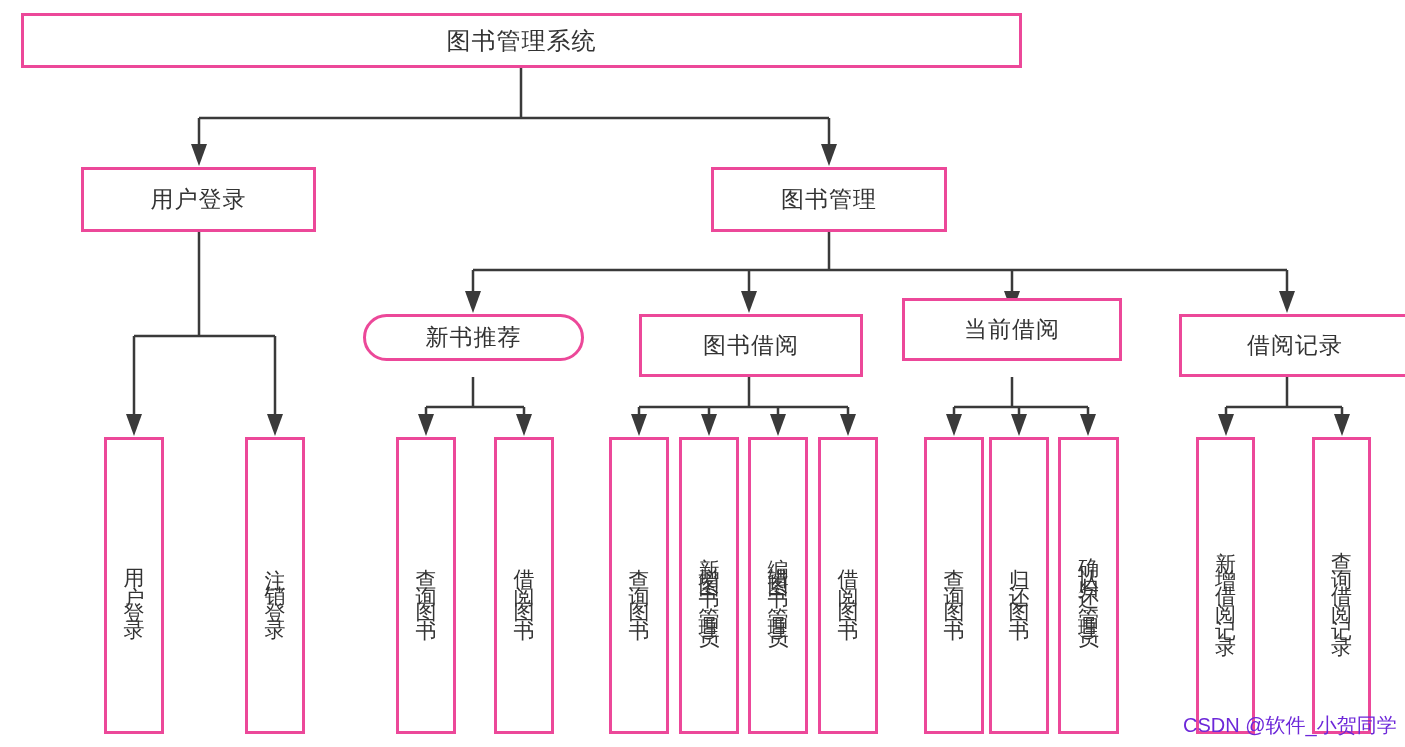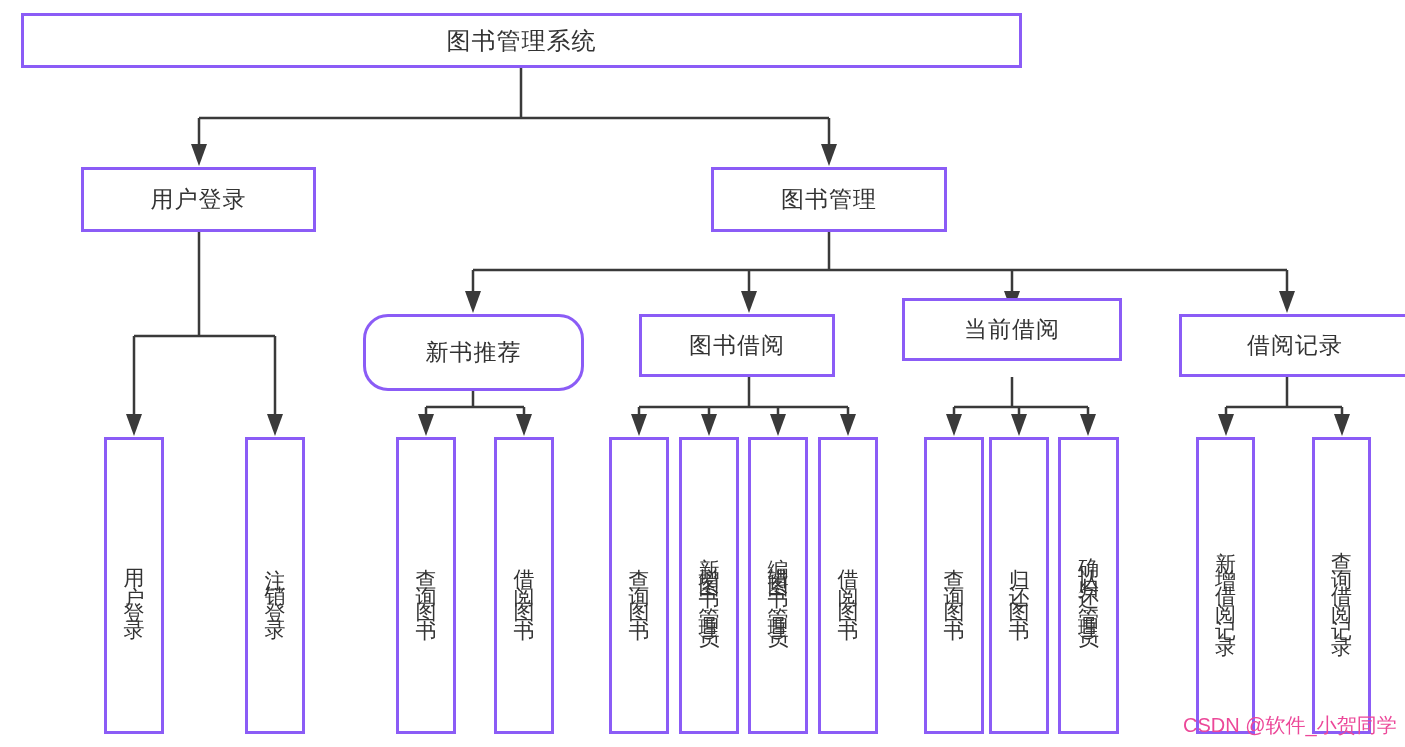--- a/index.html
+++ b/index.html
@@ -12,21 +12,21 @@
     overflow: hidden;
   }
   .connectors {
     position: absolute;
     left: 0; top: 0;
     width: 1405px; height: 747px;
   }
   .node {
     position: absolute;
     box-sizing: border-box;
-    border: 3px solid #8b5cf6;
+    border: 3px solid #ec4899;
     background: #ffffff;
     color: #333333;
     display: flex;
     align-items: center;
     justify-content: center;
   }
   .hnode {
     font-size: 23px;
     letter-spacing: 1px;
     white-space: nowrap;
@@ -40,21 +40,21 @@
     line-height: 54px;
     text-align: center;
   }
   .leaf.tight { letter-spacing: 10px; }
   .watermark {
     position: absolute;
     left: 1183px;
     top: 712px;
     width: 222px;
     font-size: 20px;
-    color: #ec4899;
+    color: #6d28d9;
     white-space: nowrap;
     z-index: 5;
   }
 </style>
 </head>
 <body>
 
 <div class="canvas">
 
   <svg class="connectors" viewBox="0 0 1405 747" xmlns="http://www.w3.org/2000/svg">
@@ -88,22 +88,22 @@
       <path d="M1218 414 L1234 414 L1226 436 Z"></path>
       <path d="M1334 414 L1350 414 L1342 436 Z"></path>
     </g>
   </svg>
 
   <div class="node hnode root-node" style="left:21px; top:13px; width:1001px; height:55px;">图书管理系统</div>
 
   <div class="node hnode" style="left:81px; top:167px; width:235px; height:65px;">用户登录</div>
   <div class="node hnode" style="left:711px; top:167px; width:236px; height:65px;">图书管理</div>
 
-  <div class="node hnode" style="left:363px; top:314px; width:221px; height:77px;border-radius:25px;">新书推荐</div>
-  <div class="node hnode" style="left:639px; top:314px; width:196px; height:63px;">图书借阅</div>
+  <div class="node hnode" style="left:363px; top:314px; width:221px; height:47px;border-radius:25px;">新书推荐</div>
+  <div class="node hnode" style="left:639px; top:314px; width:224px; height:63px;">图书借阅</div>
   <div class="node hnode" style="left:902px; top:298px; width:220px; height:63px;">当前借阅</div>
   <div class="node hnode" style="left:1179px; top:314px; width:232px; height:63px;">借阅记录</div>
 
   <div class="node leaf" style="left:104px; top:437px; width:60px; height:297px;">用户登录</div>
   <div class="node leaf" style="left:245px; top:437px; width:60px; height:297px;">注销登录</div>
 
   <div class="node leaf" style="left:396px; top:437px; width:60px; height:297px;">查询图书</div>
   <div class="node leaf" style="left:494px; top:437px; width:60px; height:297px;">借阅图书</div>
 
   <div class="node leaf" style="left:609px; top:437px; width:60px; height:297px;">查询图书</div>

